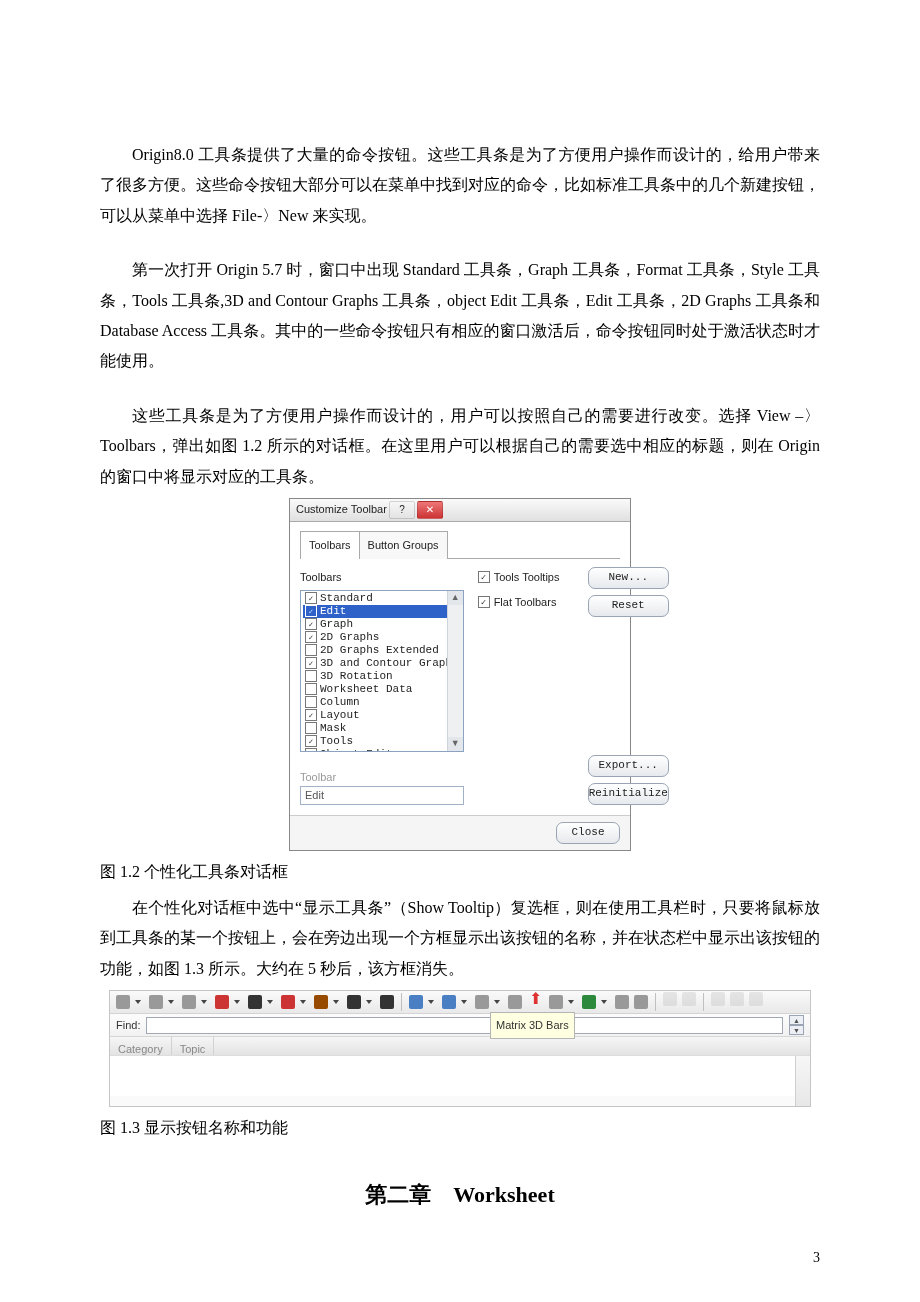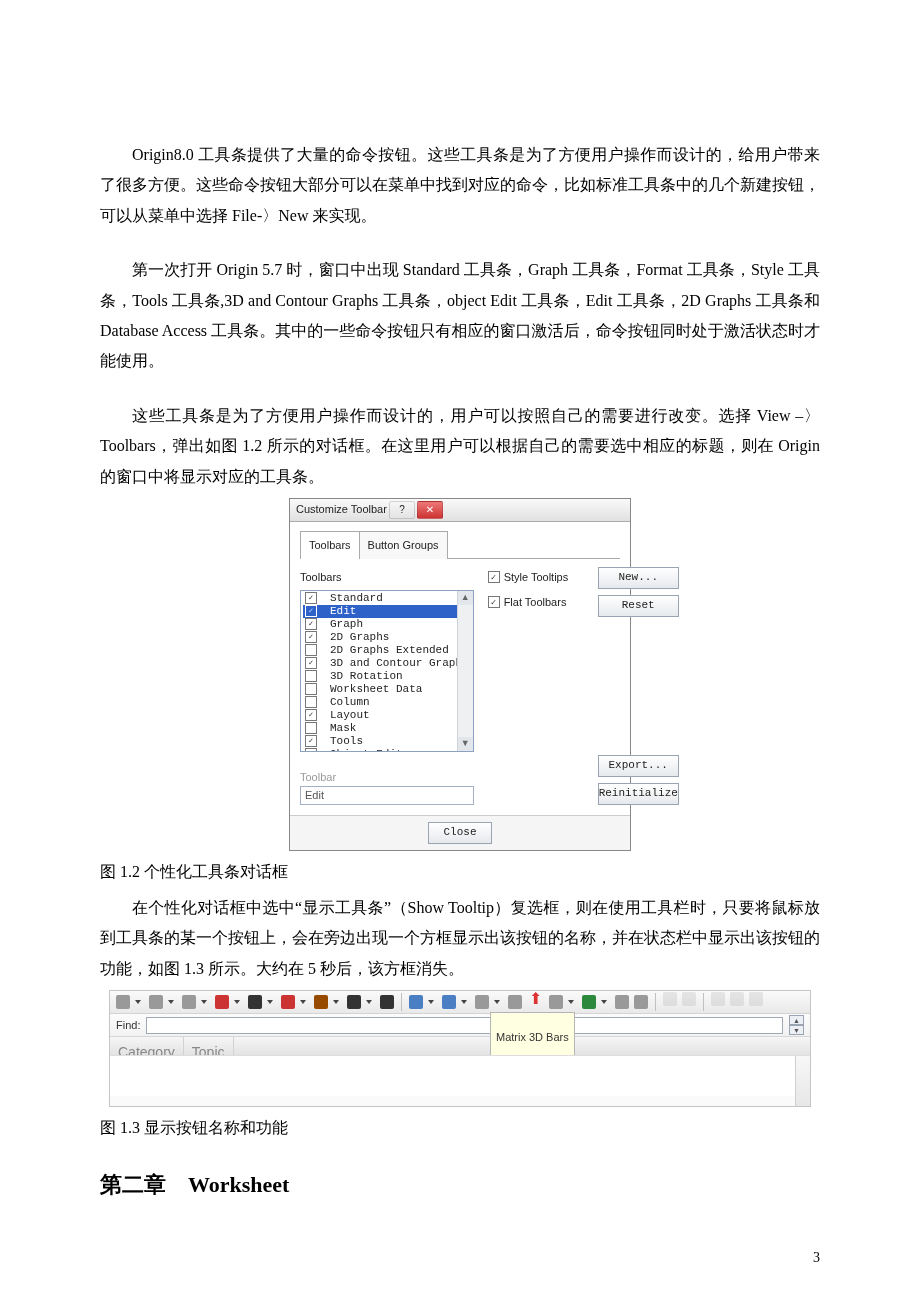--- a/index.html
+++ b/index.html
@@ -17,52 +17,52 @@
   .tabs{display:flex;border-bottom:1px solid #aaa;margin-bottom:8px}
   .tab{padding:3px 8px;border:1px solid #aaa;border-bottom:none;background:#f8f8f8;margin-right:-1px;font-size:11px;position:relative;top:1px}
   .tab.active{background:#fff}
   .dlgmain{display:flex;gap:14px}
   .col-list{flex:0 0 128px}
   .section-label{margin-bottom:2px}
   .listbox{height:160px;border:1px solid #8ba2c0;background:#fff;overflow:hidden;position:relative}
   .listbox .scrollbar{position:absolute;right:0;top:0;bottom:0;width:15px;background:#eef0f2;border-left:1px solid #cfd4da;display:flex;flex-direction:column;align-items:center;justify-content:space-between;font-size:9px;color:#666}
   .listbox .sbtn{height:14px;width:100%;display:flex;align-items:center;justify-content:center;background:#e3e6ea}
   .listbox ul{margin:0;padding:1px 2px;list-style:none}
-  .listbox li{display:flex;align-items:flex-start;gap:13px;line-height:13px;white-space:nowrap;font-family:"SimSun","Courier New",monospace;font-size:11px;padding:0 2px}
+  .listbox li{display:flex;align-items:center;gap:3px;line-height:13px;white-space:nowrap;font-family:"SimSun","Courier New",monospace;font-size:11px;padding:0 2px}
   .listbox li.selected{background:#2f62c9;color:#fff}
   .cb{width:10px;height:10px;border:1px solid #777;display:inline-flex;align-items:center;justify-content:center;font-size:8px;color:#333;background:#fff;flex:0 0 10px}
   .cb.checked::after{content:"✓"}
   li.selected .cb{border-color:#fff;color:#c8d9ff;background:transparent}
   .textbox{height:17px;border:1px solid #a3b1c6;background:#fff;padding:0 4px;line-height:17px;color:#555;margin-top:2px}
   .textbox.disabled-label{color:#9a9a9a;border:none;background:transparent;height:14px;line-height:14px;margin-top:18px;padding:0}
   .col-mid{flex:0 0 96px}
   .chk{display:flex;align-items:center;gap:4px;margin-bottom:4px}
   .col-btns{flex:0 0 70px;display:flex;flex-direction:column;gap:6px}
-  .winbtn{height:20px;border:1px solid #9aa4b2;border-radius:0;background:linear-gradient(#fff,#e6e9ed);font-size:11px;display:flex;align-items:center;justify-content:center;font-family:"SimSun","Courier New",monospace}
+  .winbtn{height:20px;border:1px solid #9aa4b2;border-radius:7px;background:linear-gradient(#fff,#e6e9ed);font-size:11px;display:flex;align-items:center;justify-content:center;font-family:"SimSun","Courier New",monospace}
   .winbtn+.bspacer{flex:1}
-  .dlgfoot{display:flex;justify-content:center;border-top:1px solid #ccc;padding:6px 10px;background:#f5f5f5}
+  .dlgfoot{display:flex;justify-content:flex-end;border-top:1px solid #ccc;padding:6px 10px;background:#f5f5f5}
   .dlgfoot .winbtn{width:62px}
   .fig13{width:700px;margin:4px auto 4px;border:1px solid #c5c5c5;background:#fff;font-family:Tahoma,sans-serif;font-size:11px;color:#333}
   .tbrow{height:22px;display:flex;align-items:center;gap:5px;padding:0 6px;border-bottom:1px solid #d3d3d3;background:linear-gradient(#fafafa,#e9e9e9)}
   .ic{width:14px;height:14px;background:#999;display:inline-block;border-radius:2px}
   .ic.red{background:#c33}.ic.blue{background:#4a7fc3}.ic.green{background:#2d8a3d}.ic.dark{background:#333}.ic.brown{background:#964b00}
   .dd{width:0;height:0;border-left:3px solid transparent;border-right:3px solid transparent;border-top:4px solid #444;display:inline-block;margin-right:3px}
   .sep{width:1px;height:18px;background:#c0c0c0;margin:0 2px}
   .faded .ic{opacity:.35}.faded{opacity:.6}
   .arrow-up{color:#d33;font-size:16px;margin:0 2px;transform:translateY(-3px)}
-  .tooltip{position:absolute;background:#ffffe1;border:1px solid #b5b5b5;padding:14px 5px;font-size:11px}
+  .tooltip{position:absolute;background:#ffffe1;border:1px solid #b5b5b5;padding:2px 5px;font-size:11px}
   .findrow{display:flex;align-items:center;height:22px;padding:0 6px;border-bottom:1px solid #d6d6d6;background:linear-gradient(#fcfcfc,#f2f2f2);gap:6px;position:relative}
   .findrow input{flex:1;height:15px;border:1px solid #a0a8b5;font-size:11px;padding:0 3px}
   .spn{width:15px;display:flex;flex-direction:column}
   .spn span{height:8px;border:1px solid #9aa4b2;background:#eceff3;font-size:7px;display:flex;align-items:center;justify-content:center;color:#555;line-height:1}
-  .gridhead{display:flex;height:18px;background:linear-gradient(#f6f6f6,#e3e3e3);color:#888;font-size:14px}
+  .gridhead{display:flex;height:18px;background:linear-gradient(#f6f6f6,#e3e3e3);color:#888;font-size:11px}
   .gridhead div{padding:2px 8px;border-right:1px solid #d2d2d2}
   .gridbody{height:50px;background:repeating-linear-gradient(#fff,#fff 40px,#fafafa 40px,#fafafa 80px);border-top:1px solid #ddd;position:relative}
   .gridbody::after{content:"";position:absolute;right:0;top:0;bottom:0;width:14px;background:linear-gradient(#f7f7f7,#e7e7e7);border-left:1px solid #cfcfcf}
-  h2.chapter{font-family:"SimHei","SimSun",serif;font-weight:bold;margin:20px 0 0;font-size:22px}
+  h2.chapter{text-align:center;font-family:"SimHei","SimSun",serif;font-weight:bold;margin:30px 0 0;font-size:22px}
   h2.chapter span+span{font-family:"Times New Roman",serif;margin-left:22px}
 </style>
 </head>
 <body>
 
 <div class="page">
   <p>Origin8.0 工具条提供了大量的命令按钮。这些工具条是为了方便用户操作而设计的，给用户带来了很多方便。这些命令按钮大部分可以在菜单中找到对应的命令，比如标准工具条中的几个新建按钮，可以从菜单中选择 File-〉New 来实现。</p>
   <div class="gap"></div>
   <p>第一次打开 Origin 5.7 时，窗口中出现 Standard 工具条，Graph 工具条，Format 工具条，Style 工具条，Tools 工具条,3D and Contour Graphs 工具条，object Edit 工具条，Edit 工具条，2D Graphs 工具条和 Database Access 工具条。其中的一些命令按钮只有相应的窗口激活后，命令按钮同时处于激活状态时才能使用。</p>
   <div class="gap"></div>
@@ -143,21 +143,21 @@
               <div class="sbtn">▲</div>
               <div class="sbtn">▼</div>
             </div>
           </div>
           <div class="textbox disabled-label">Toolbar</div>
           <div class="textbox">Edit</div>
         </div>
         <div class="col-mid">
           <div class="chk">
             <span class="cb checked"></span>
-            <span>Style Tooltips</span>
+            <span>Tools Tooltips</span>
           </div>
           <div class="chk">
             <span class="cb checked"></span>
             <span>Flat Toolbars</span>
           </div>
         </div>
         <div class="col-btns">
           <div class="winbtn">New...</div>
           <div class="winbtn">Reset</div>
           <div class="bspacer" style="height:60px"></div>

